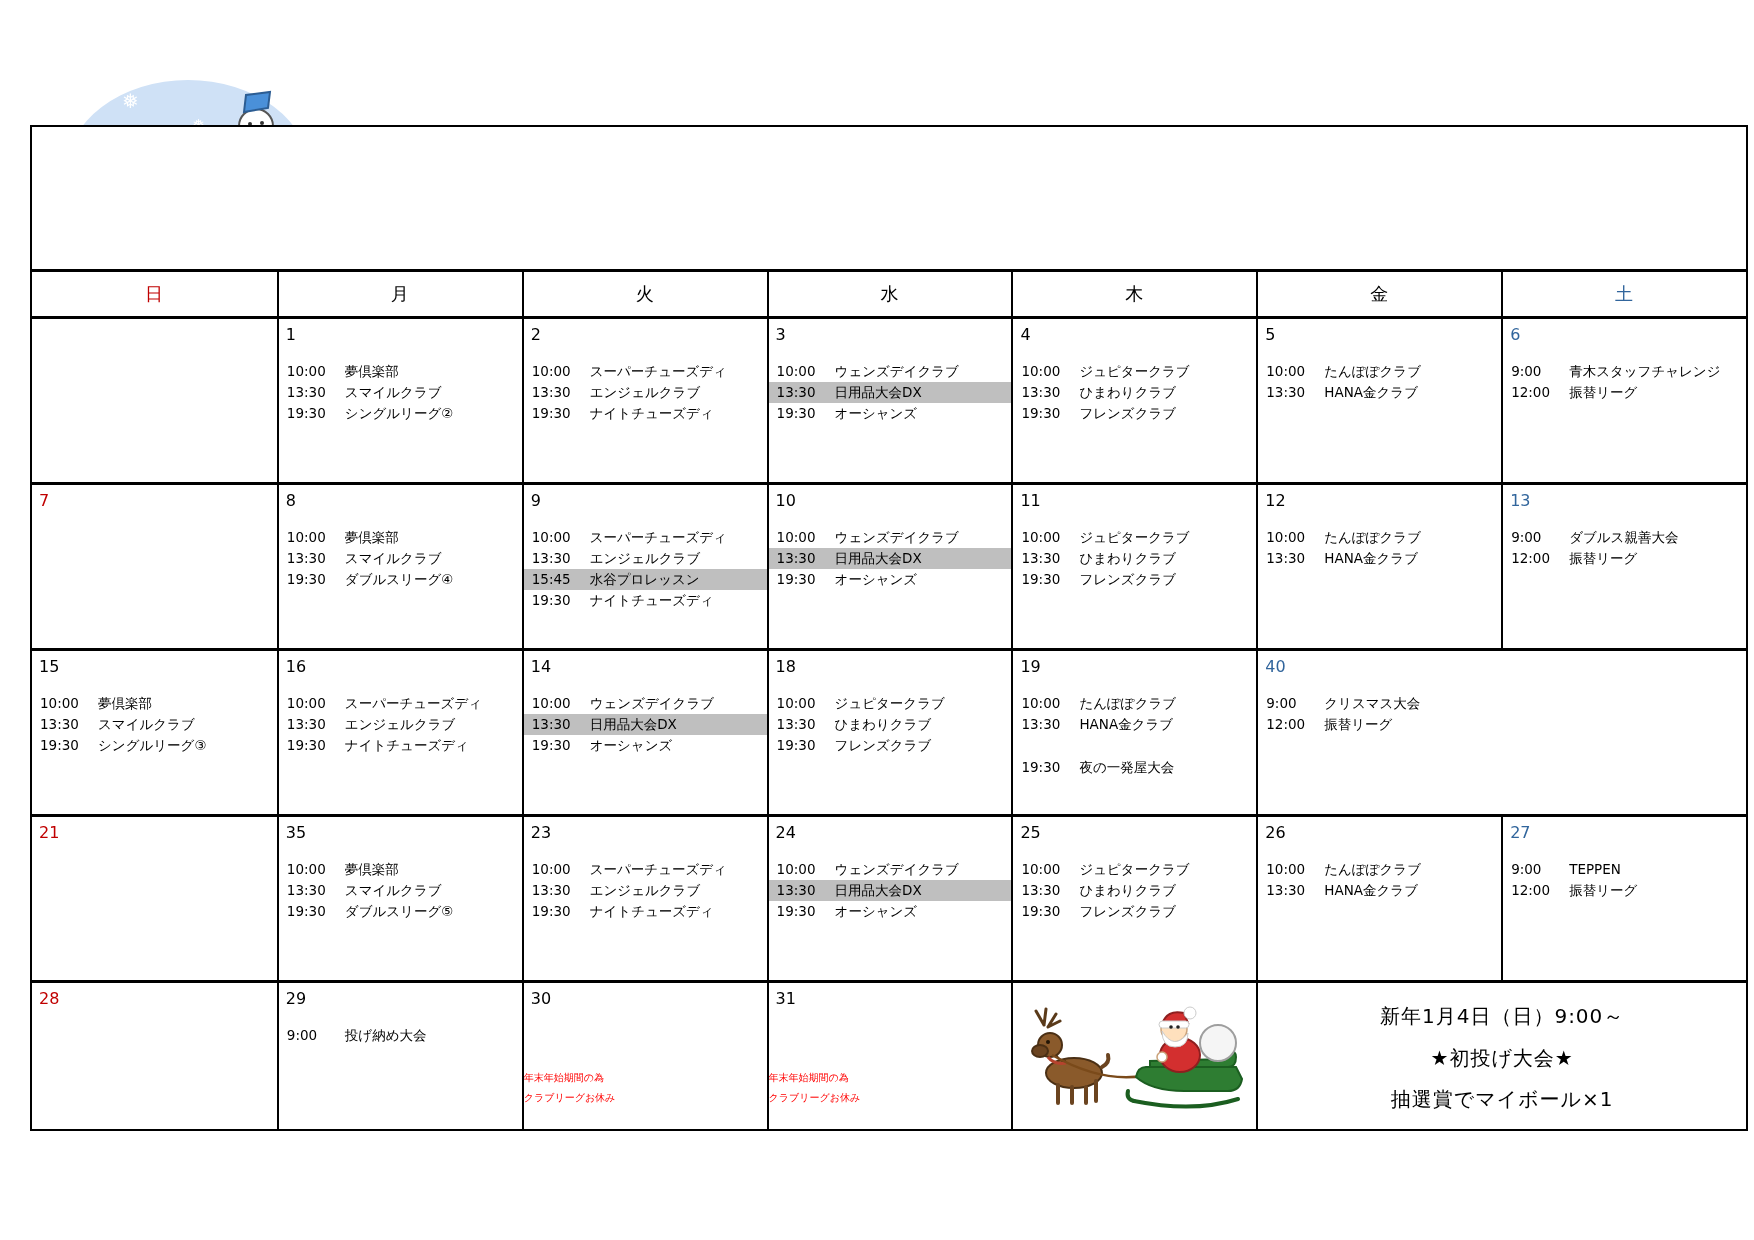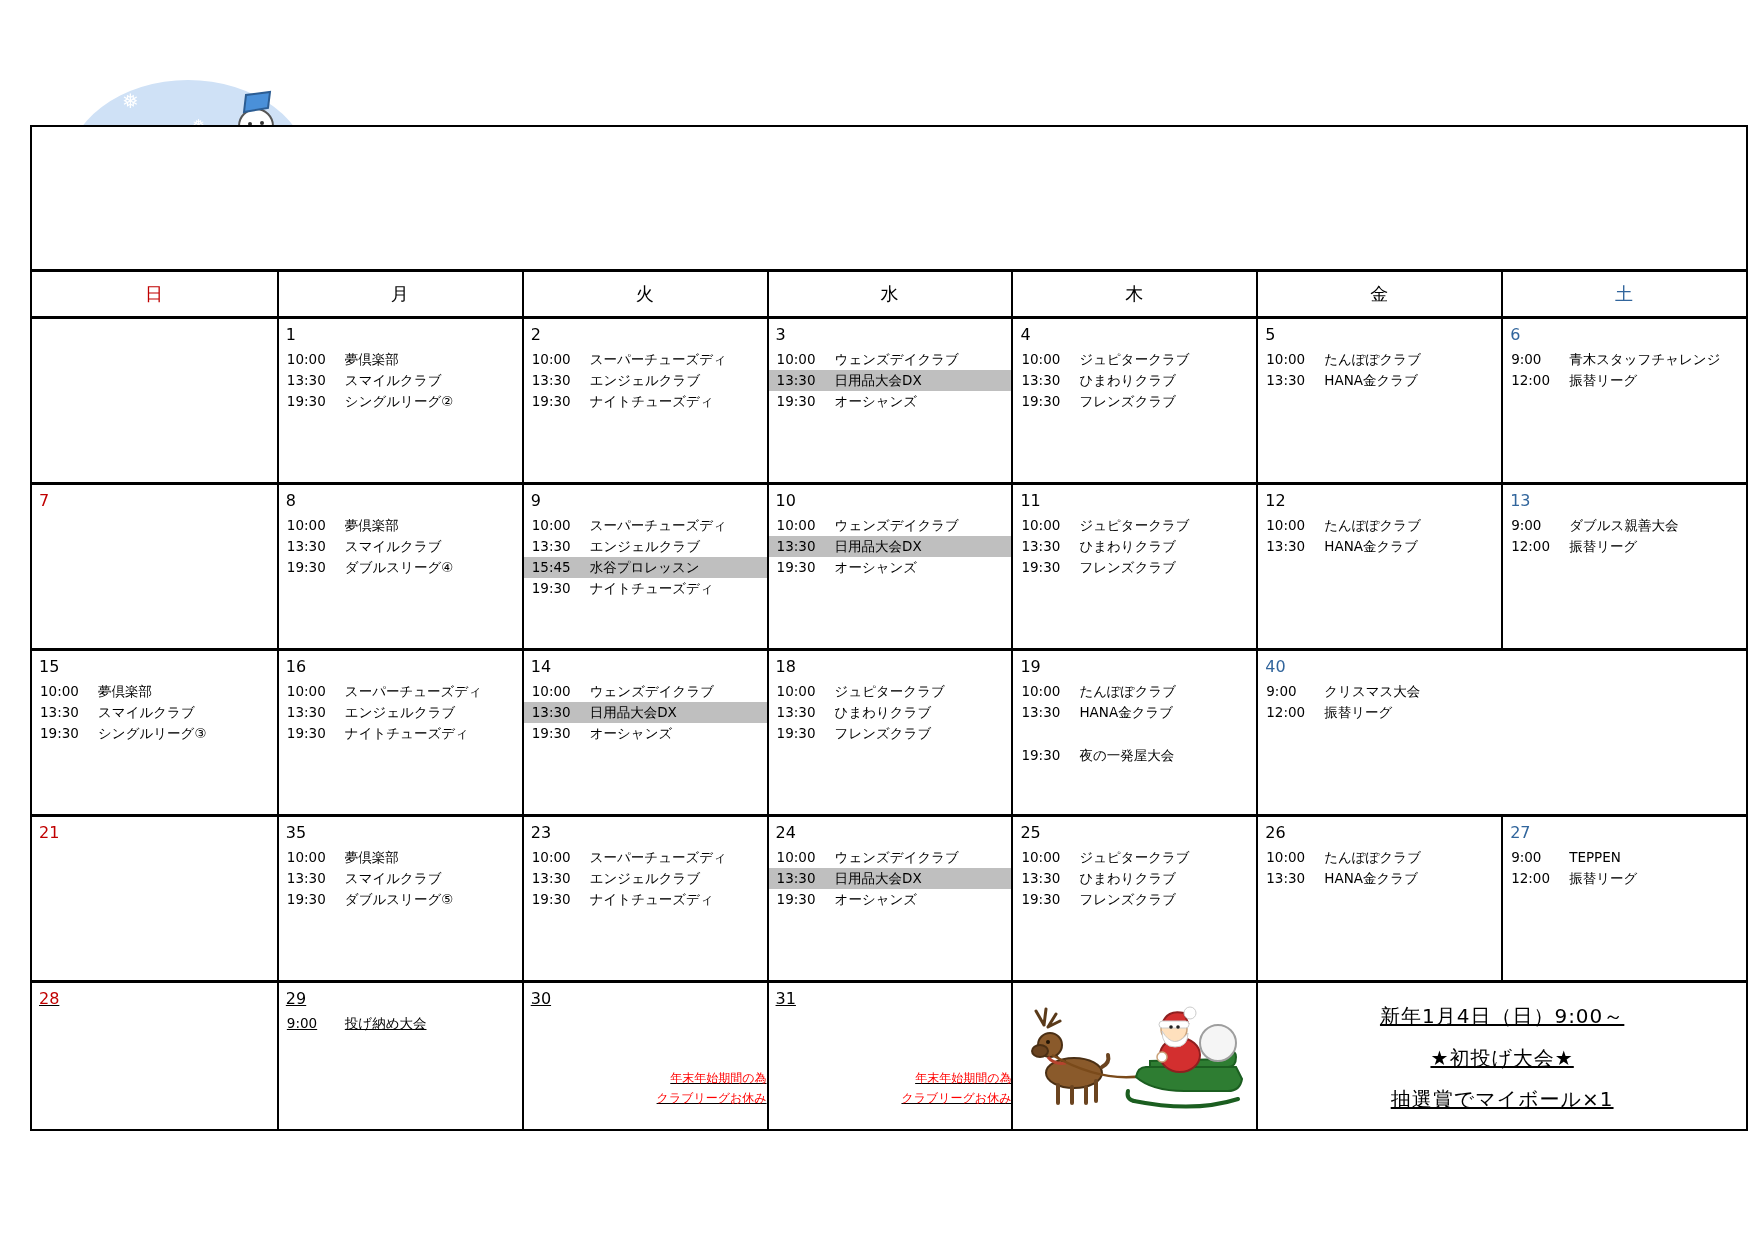--- a/index.html
+++ b/index.html
@@ -9,35 +9,35 @@
   
   .frame{position:absolute;left:30px;top:125px;width:1718px;height:1006px;
          border:2px solid #000;box-sizing:border-box;display:flex;flex-direction:column;background:#fff;}
   .head-band{height:142px;flex:none;}
   .day-row{height:44px;flex:none;border-top:3px solid #000;display:grid;grid-template-columns:repeat(7,1fr);}
   .day-head{border-left:2px solid #000;display:flex;align-items:center;justify-content:center;
             font-size:18px;letter-spacing:1px;}
   .day-head:first-child{border-left:none;}
   .weeks{flex:1;display:flex;flex-direction:column;}
   .week{flex:none;height:166px;border-top:3px solid #000;display:grid;grid-template-columns:repeat(7,1fr);box-sizing:border-box;}
-  .week.last{height:auto;flex:1;text-decoration:underline;}
+  .week.last{height:auto;flex:1;}
   .cell{border-left:2px solid #000;position:relative;overflow:hidden;}
   .cell:first-child{border-left:none;}
 
   .dnum{font-size:16px;line-height:19px;padding:6px 0 0 7px;}
   .dnum.red{color:var(--sunday,#c00000);}
   .dnum.blue{color:var(--saturday,#31659c);}
 
-  .events{margin-top:5px;}
+  .events{margin-top:17px;}
   .event{display:flex;align-items:center;font-size:13.5px;height:21px;line-height:21px;white-space:nowrap;}
   .event .time{flex:none;width:58px;padding-left:8px;box-sizing:content-box;}
   .event.hl{background:var(--highlight,#bfbfbf);}
   .event.gap{margin-top:22px;}
 
-  .notice{margin-top:60px;text-align:right;color:var(--note_red,#ff0000);font-size:12px;line-height:20px;}
+  .notice{margin-top:60px;text-align:left;color:var(--note_red,#ff0000);font-size:10px;line-height:20px;}
 
   .promo{height:100%;display:flex;flex-direction:column;justify-content:space-between;
          align-items:center;padding:20px 0 16px 0;box-sizing:border-box;font-size:20px;letter-spacing:1px;}
 
   .santa-wrap{height:100%;display:flex;align-items:center;justify-content:center;}
 
   
   .title{position:absolute;left:545px;top:172px;width:580px;text-align:center;
          font-size:42px;font-weight:bold;letter-spacing:2px;white-space:nowrap;}
   .note1{position:absolute;left:1360px;top:156px;width:320px;text-align:center;font-size:19px;}

